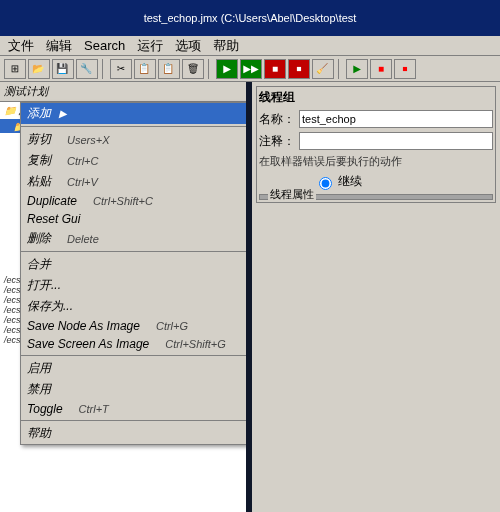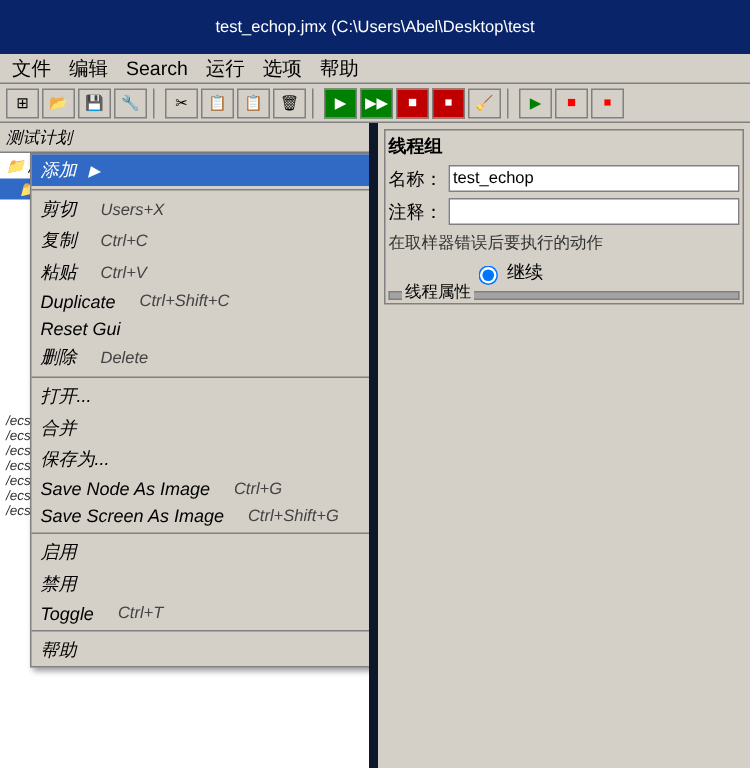--- a/index.html
+++ b/index.html
@@ -333,24 +333,24 @@
         </div>
         <div class="cm-item">
           <span>Reset Gui</span>
         </div>
         <div class="cm-item">
           <span>删除</span>
           <span class="cm-shortcut">Delete</span>
         </div>
         <div class="cm-separator"></div>
         <div class="cm-item">
+          <span>合并</span>
+        </div>
+        <div class="cm-item">
           <span>打开...</span>
-        </div>
-        <div class="cm-item">
-          <span>合并</span>
         </div>
         <div class="cm-item">
           <span>保存为...</span>
         </div>
         <div class="cm-item">
           <span>Save Node As Image</span>
           <span class="cm-shortcut">Ctrl+G</span>
         </div>
         <div class="cm-item">
           <span>Save Screen As Image</span>

